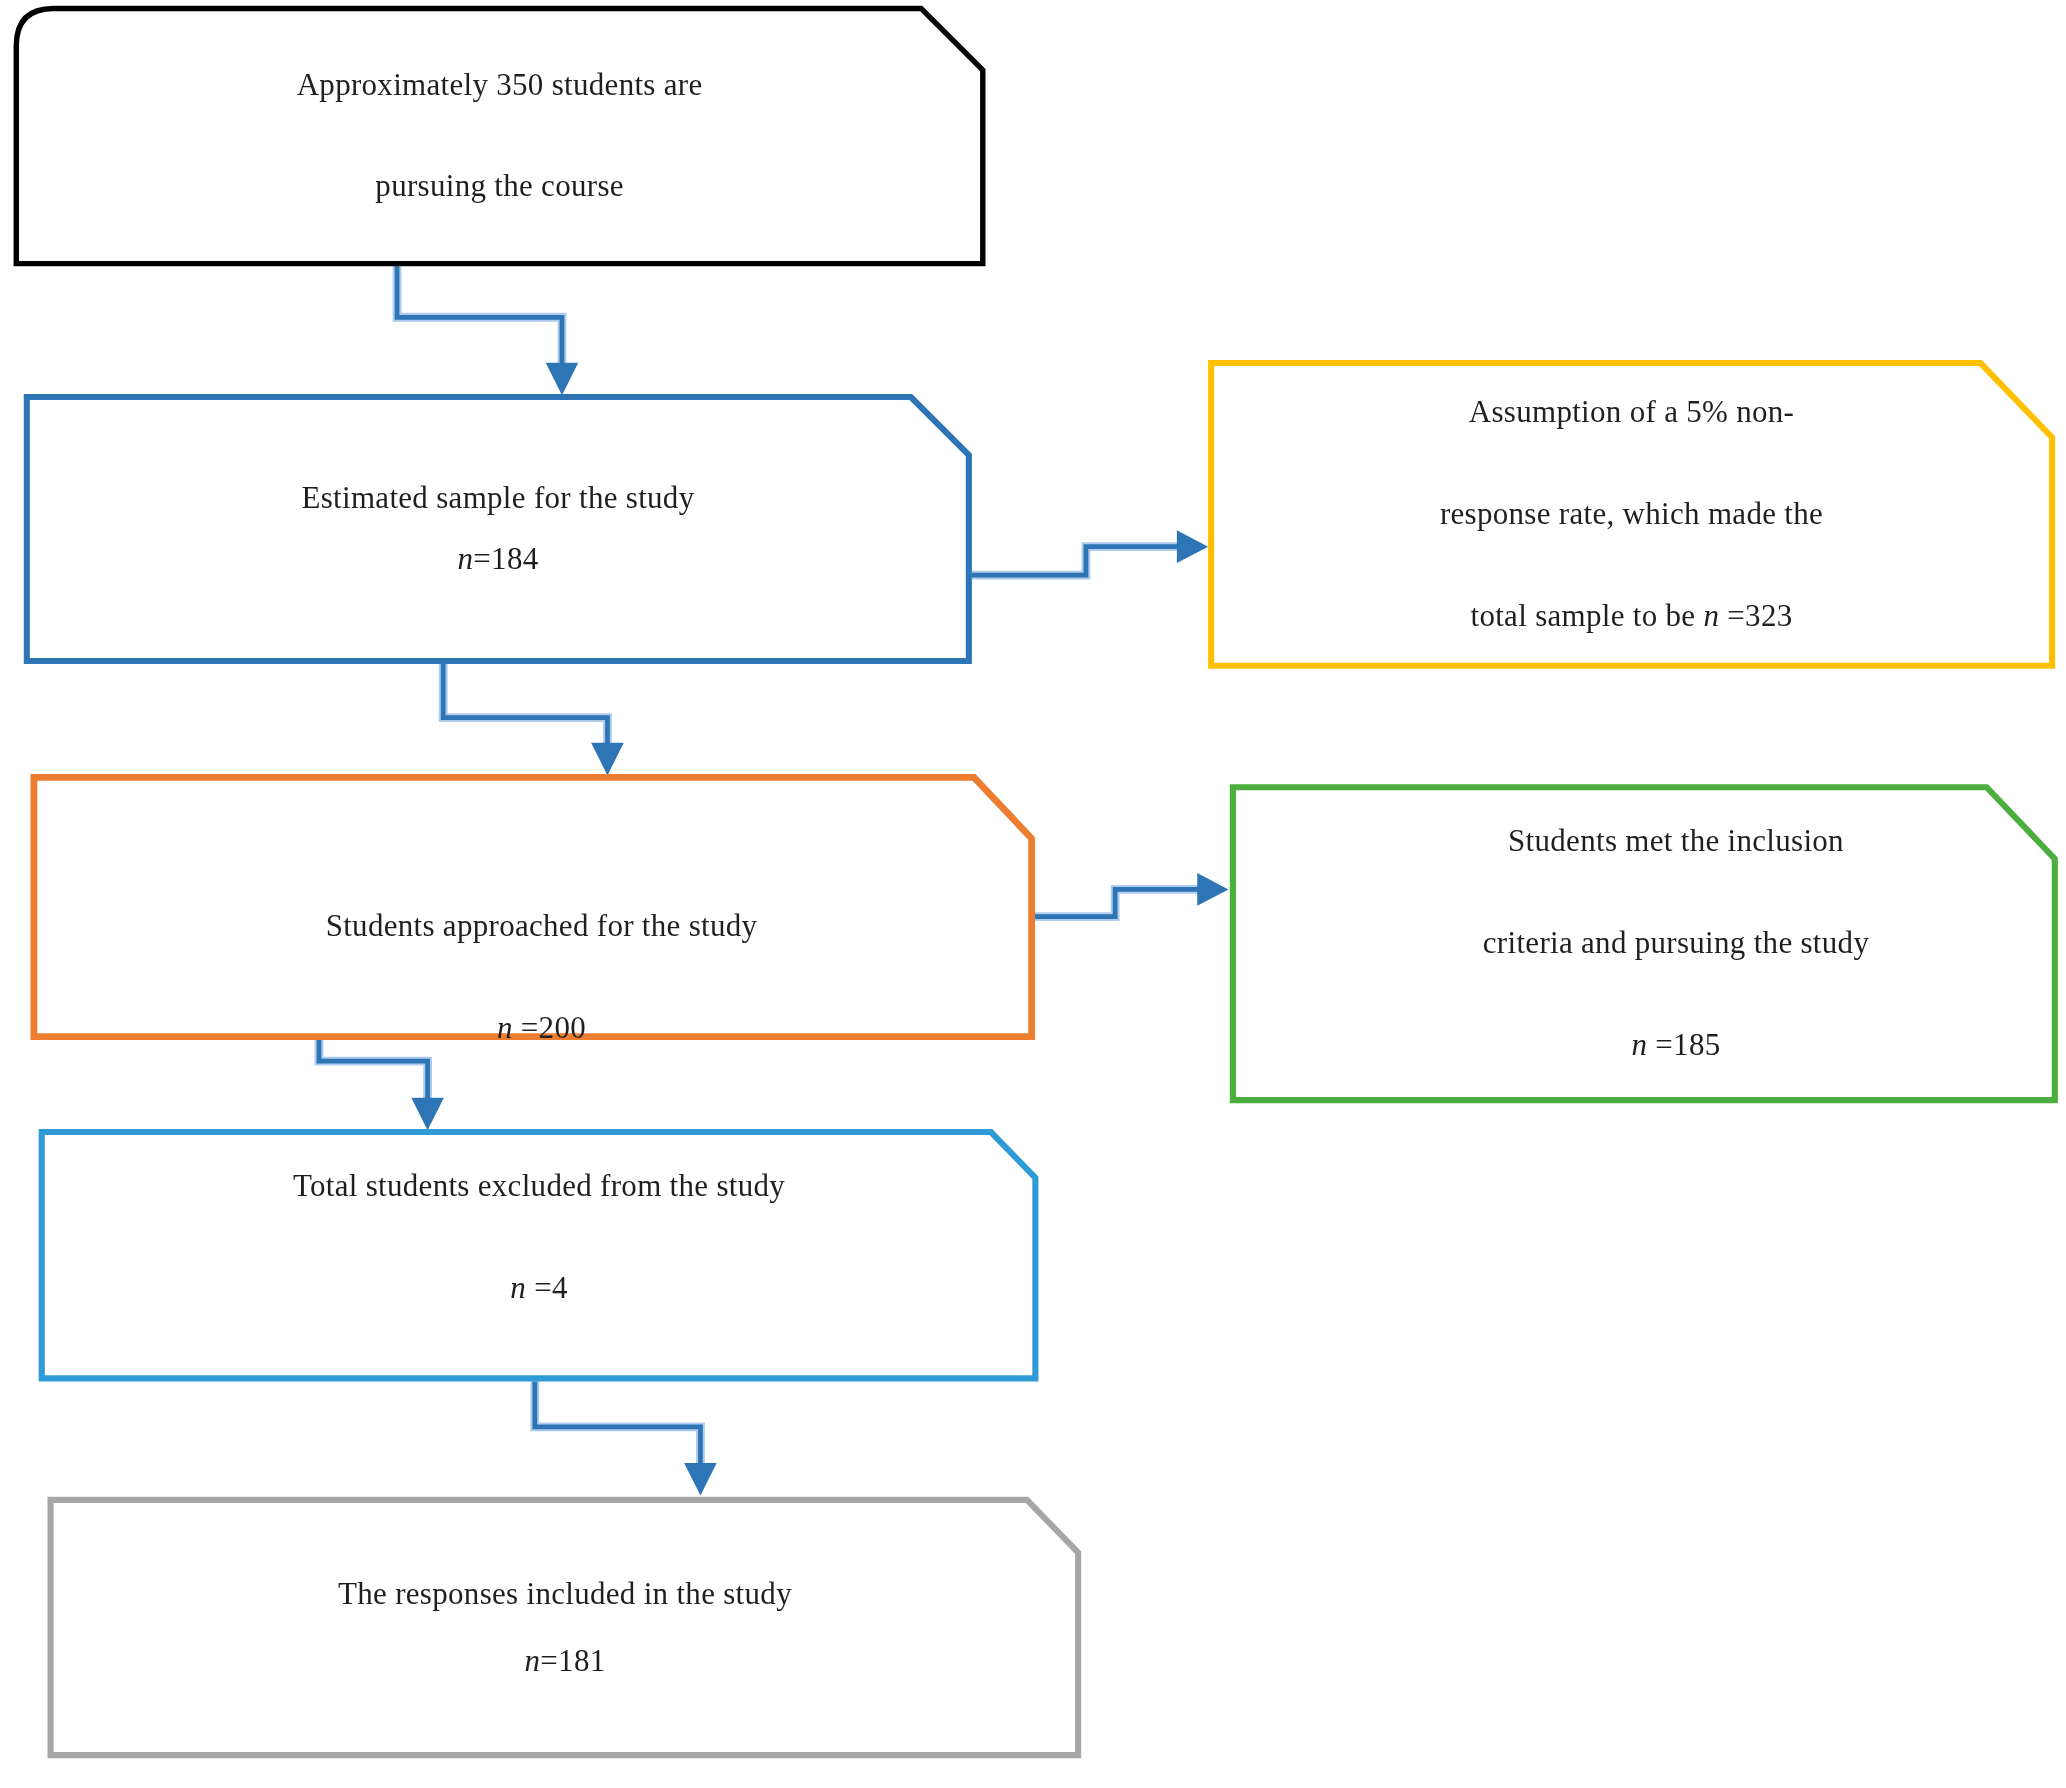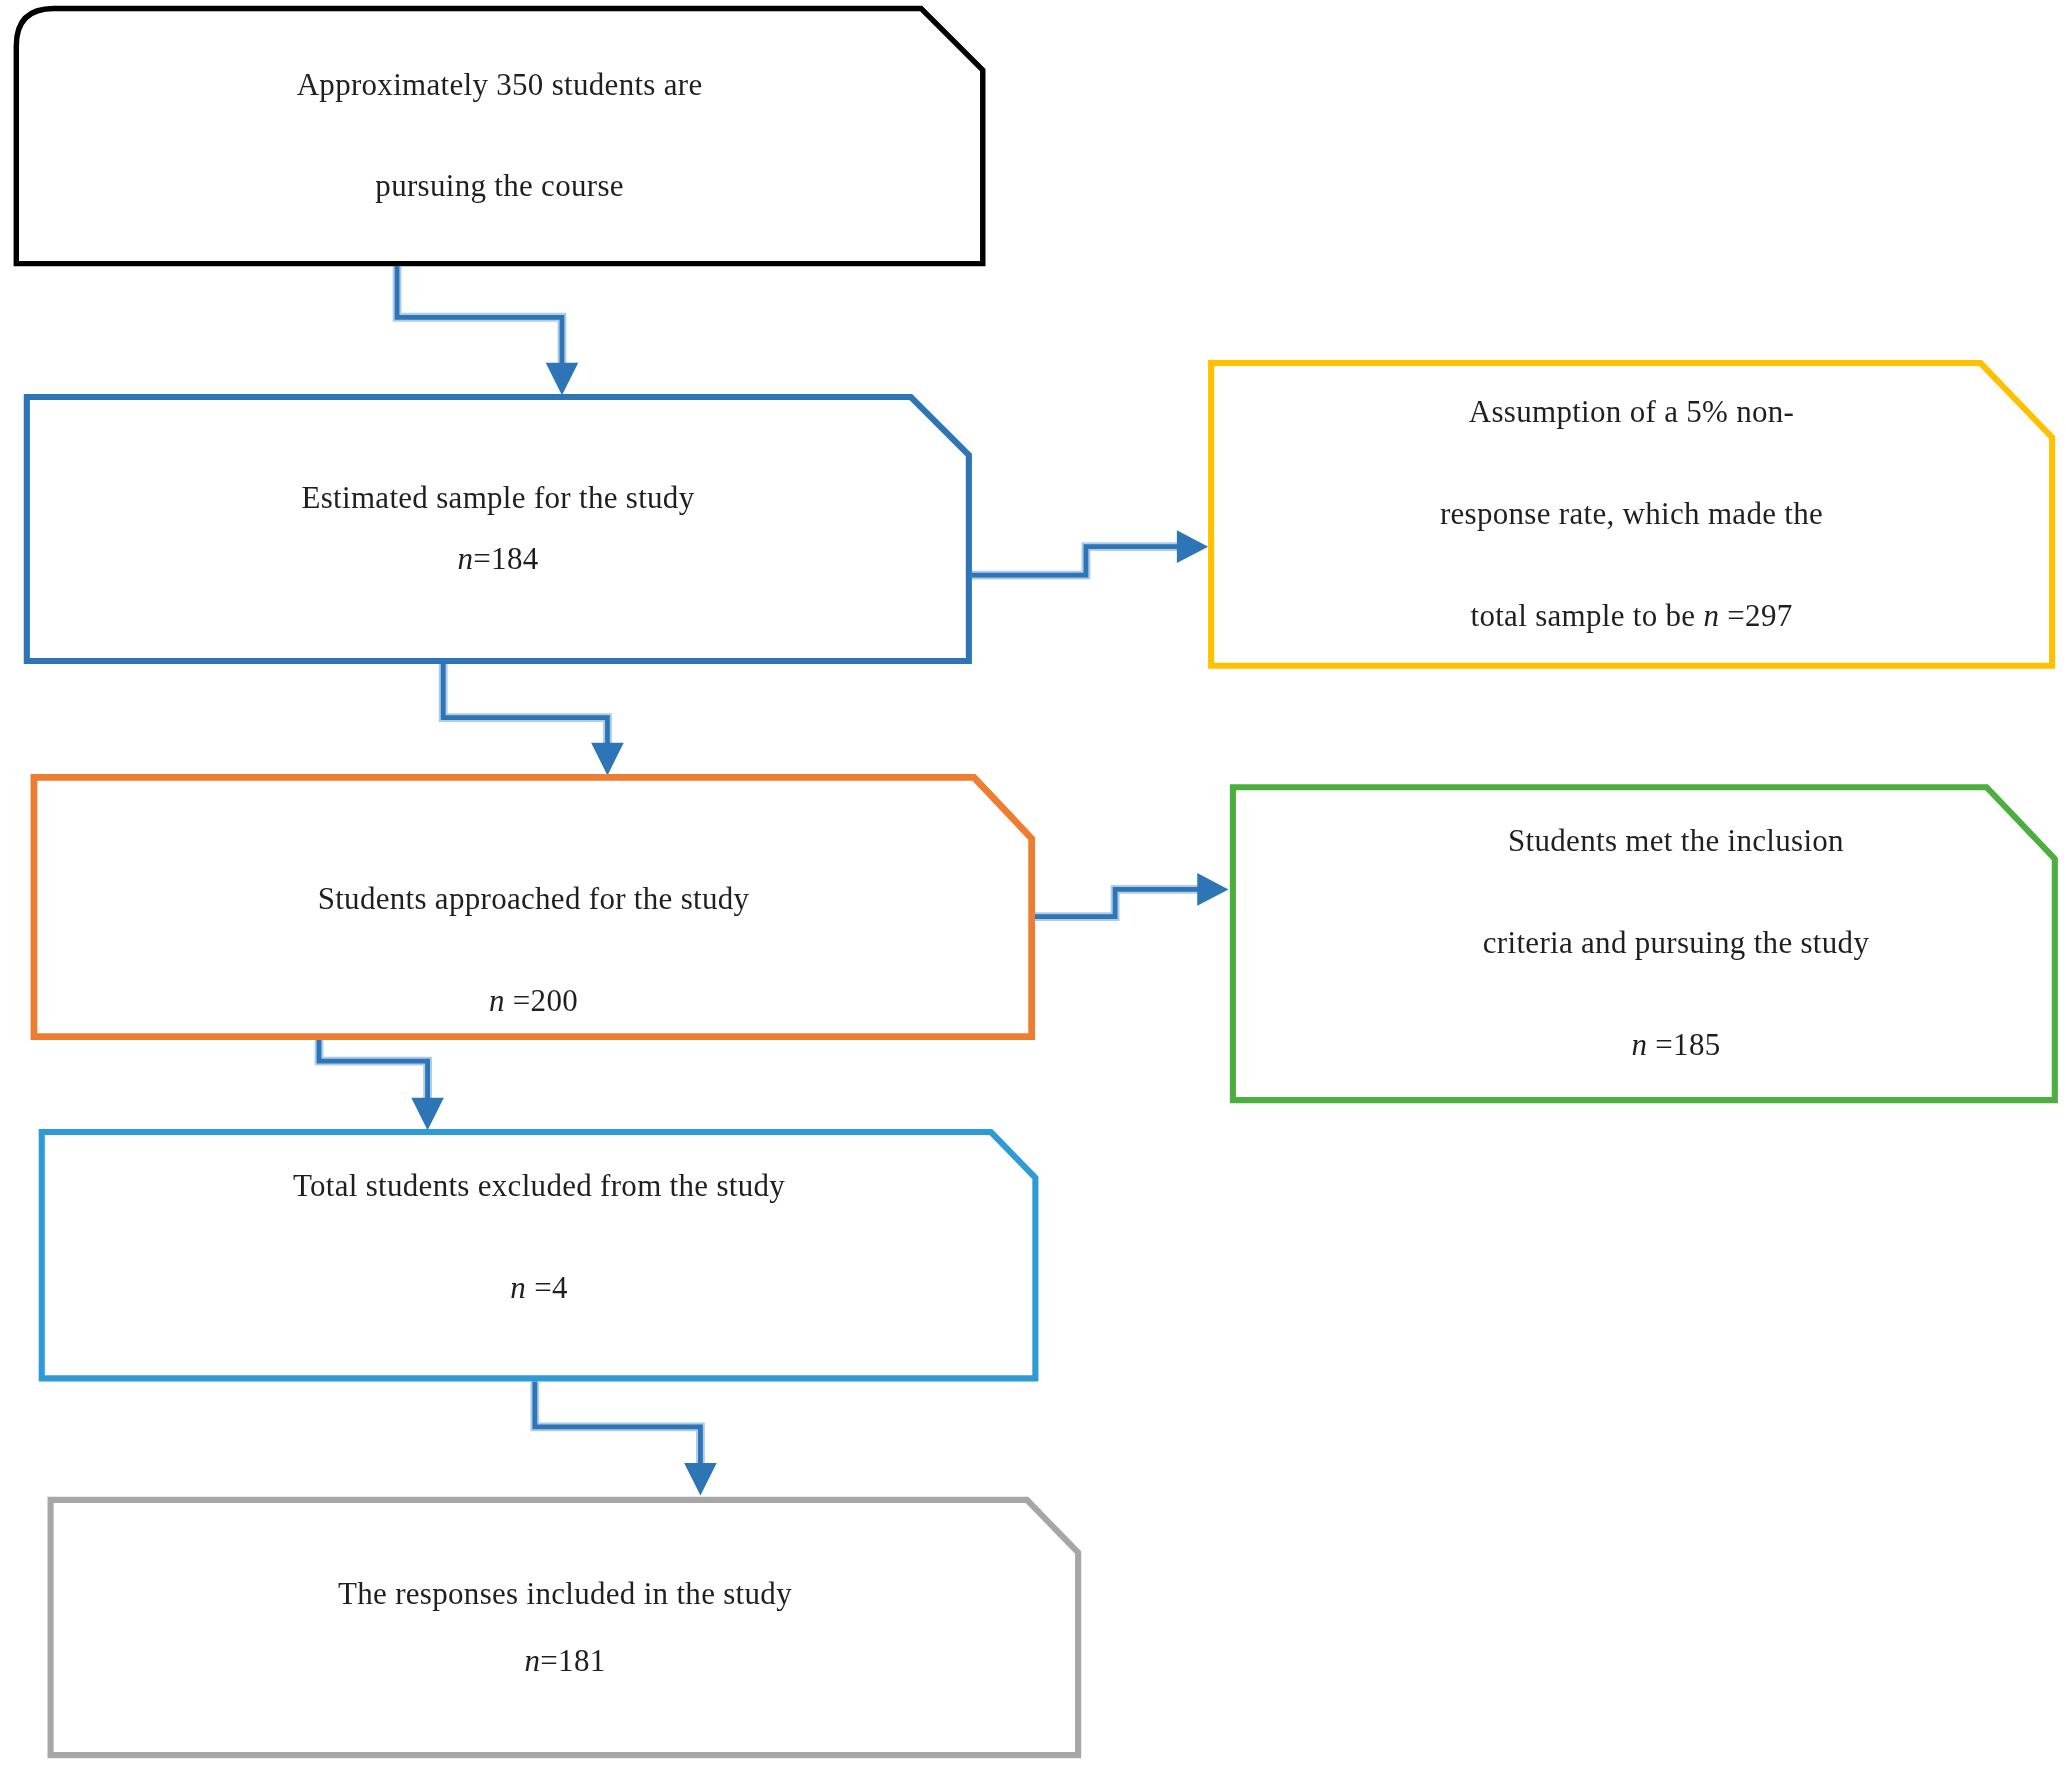--- a/index.html
+++ b/index.html
@@ -95,24 +95,24 @@
   </div>
 
   <div class="box-text" style="left:24px; top:394px; width:948px; height:270px;gap:26px;">
     <div class="line">Estimated sample for the study</div>
     <div class="line"><span class="nvar">n</span><span>=184</span></div>
   </div>
 
   <div class="box-text" style="left:1208px; top:360px; width:847px; height:309px;">
     <div class="line">Assumption of a 5% non-</div>
     <div class="line">response rate, which made the</div>
-    <div class="line"><span>total sample to be </span><span class="nvar">n</span><span> =297</span></div>
+    <div class="line"><span>total sample to be </span><span class="nvar">n</span><span> =323</span></div>
   </div>
 
-  <div class="box-text" style="left:31px; top:791px; width:1005px; height:319px;">
+  <div class="box-text" style="left:31px; top:818px; width:1005px; height:319px;padding-left:8px;">
     <div class="line">Students approached for the study</div>
     <div class="line"><span class="nvar">n</span><span> =200</span></div>
   </div>
 
   <div class="box-text" style="left:1230px; top:784px; width:892px; height:319px;">
     <div class="line">Students met the inclusion</div>
     <div class="line">criteria and pursuing the study</div>
     <div class="line"><span class="nvar">n</span><span> =185</span></div>
   </div>
 

